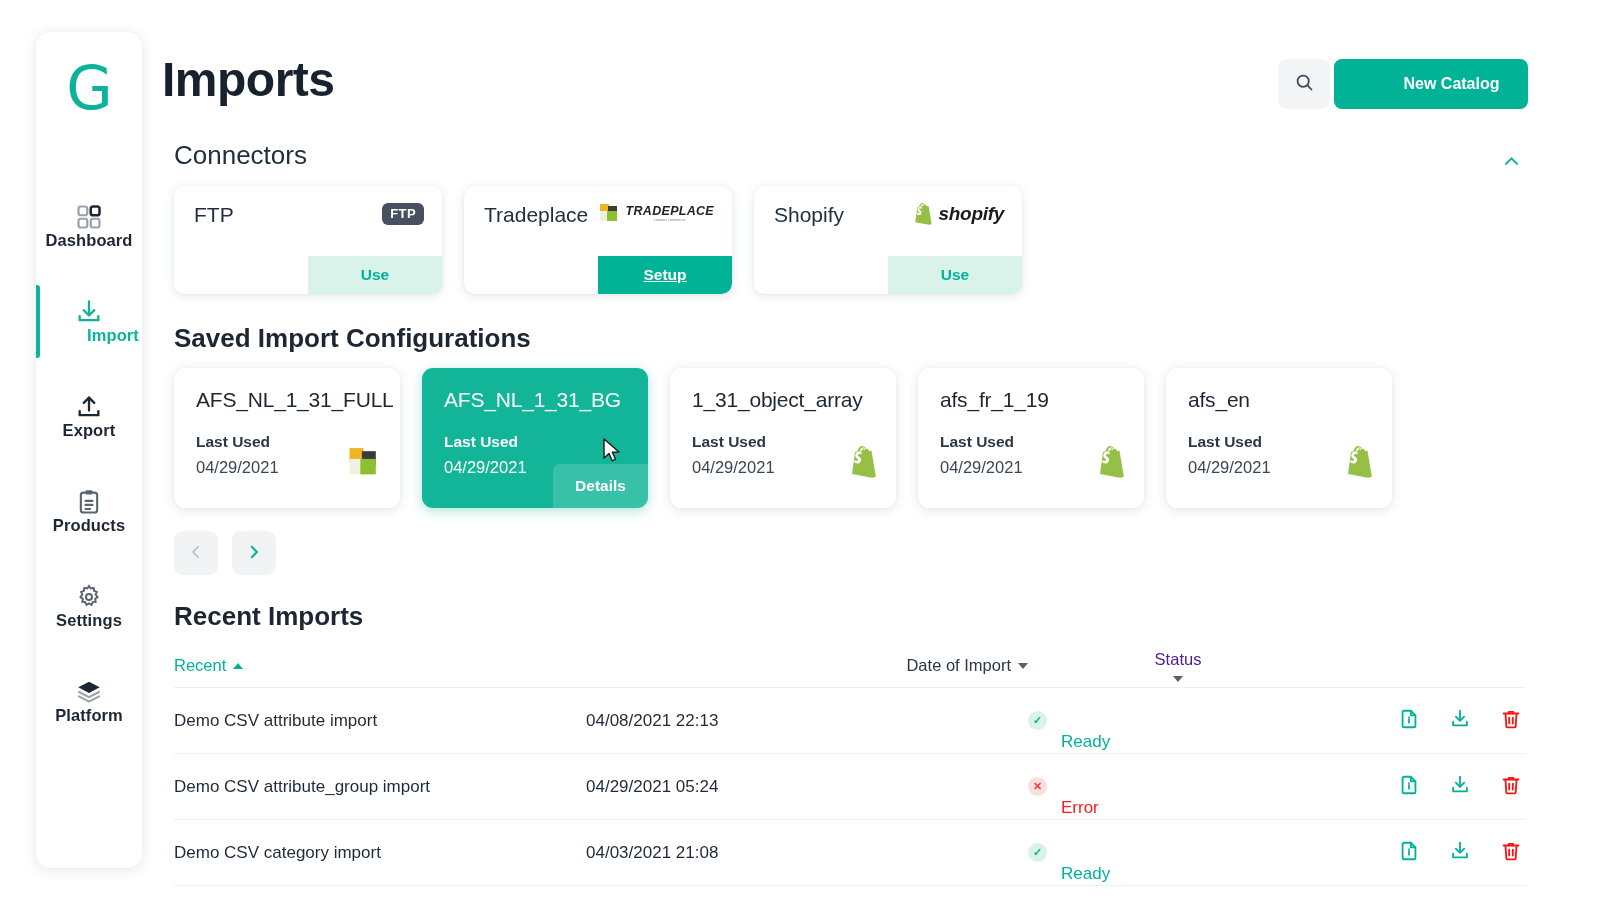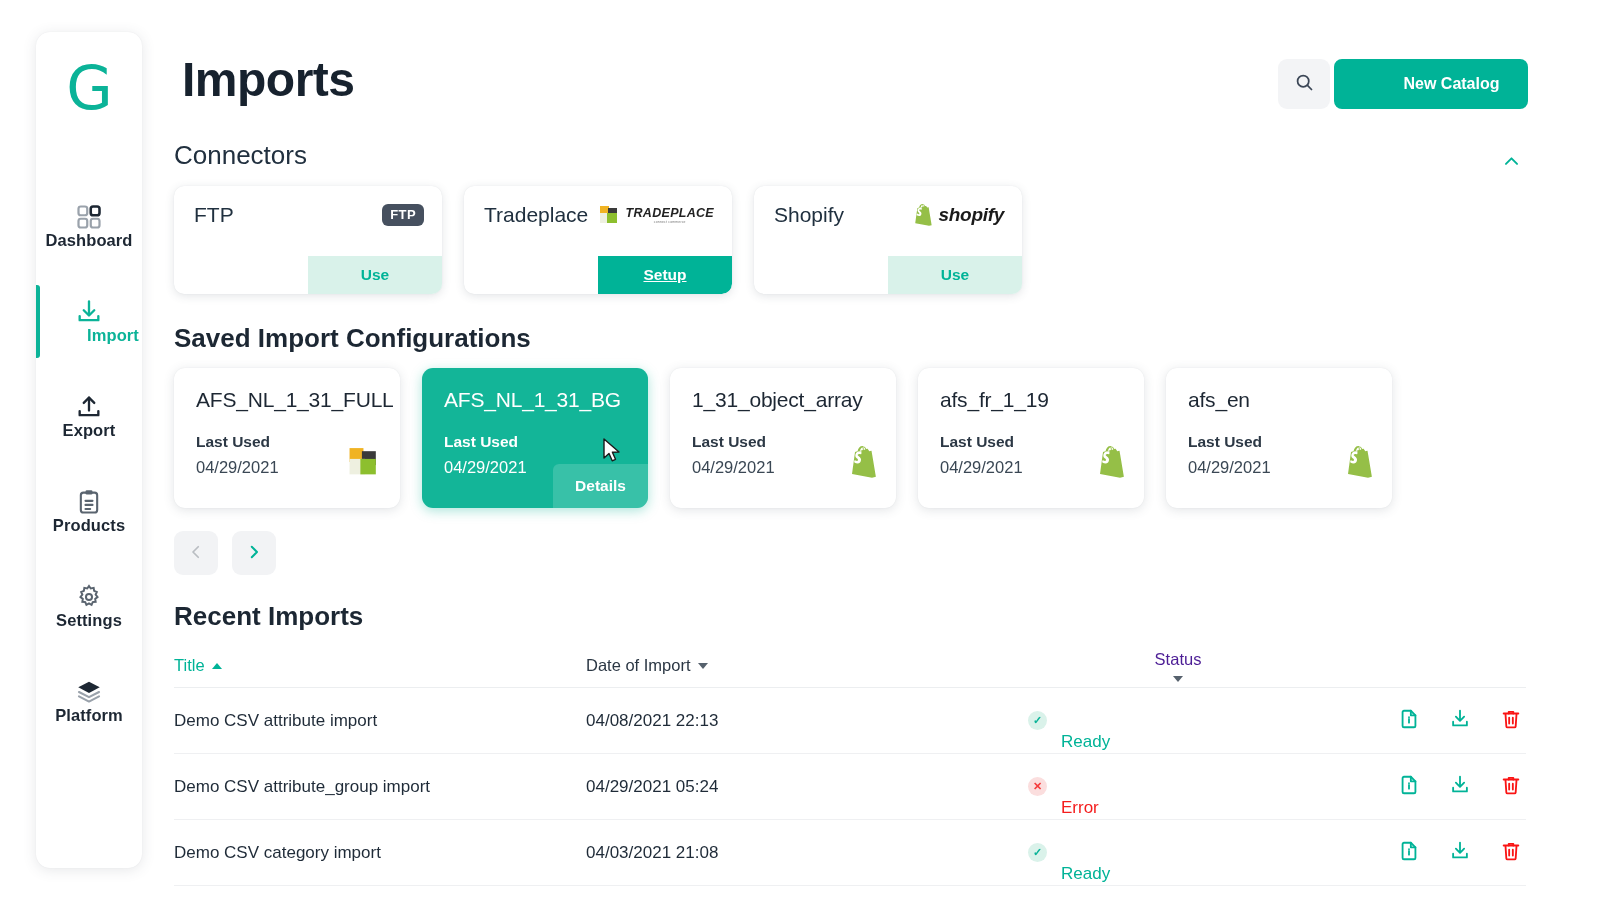--- a/index.html
+++ b/index.html
@@ -38,21 +38,21 @@
   }
   .nav-item.active .nav-label { color: #0bb398; margin-left: 48px; }
   .nav-item.active::before {
     content: ""; position: absolute; left: 0; top: 0;
     width: 4px; height: 100%; background: #0bb398; border-radius: 0 3px 3px 0;
   }
   .nav-icon { width: 28px; height: 28px; display:block; }
 
   
   #page-title {
-    position: absolute; left: 182px; top: 52px;
+    position: absolute; left: 162px; top: 52px;
     font-size: 48px; font-weight: 700; color: #17222e; letter-spacing: -.5px;
   }
   #search-btn {
     position: absolute; right: 270px; top: 59px;
     width: 52px; height: 50px; border-radius: 9px;
     background: #f3f4f6; border: none; cursor: pointer;
     display: flex; align-items: center; justify-content: center;
   }
   #new-catalog-btn {
     position: absolute; right: 72px; top: 59px;
@@ -79,21 +79,21 @@
 
   
   #connectors-row { position: absolute; left: 174px; top: 186px; display: flex; gap: 22px; }
   .connector-card {
     position: relative; width: 268px; height: 108px;
     background: #fff; border-radius: 10px;
     box-shadow: 0 2px 10px rgba(60,72,88,.14), 0 0 1px rgba(60,72,88,.12);
     overflow: hidden; cursor: pointer;
   }
   .connector-top {
-    display: flex; align-items: center; justify-content: space-between;
+    display: flex; align-items: flex-start; justify-content: space-between;
     padding: 17px 18px 0 20px;
   }
   .connector-name { font-size: 21px; font-weight: 400; color: #20303f; }
   .connector-action {
     position: absolute; right: 0; bottom: 0;
     width: 134px; height: 38px;
     display: flex; align-items: center; justify-content: center;
     font-size: 15.5px; font-weight: 700; border: none; cursor: pointer;
     font-family: "Liberation Sans", sans-serif;
   }
@@ -154,21 +154,21 @@
   }
 
   
   #recent-table { position: absolute; left: 174px; top: 644px; width: 1352px; }
   #table-head {
     display: flex; align-items: center; height: 44px;
     border-bottom: 1px solid #eceef0;
   }
   .th { font-size: 16.5px; font-weight: 400; display: flex; align-items: center; gap: 7px; cursor: pointer; }
   .th-title  { width: 412px; color: #00b397; }
-  .th-date   { width: 442px; color: #2b3744; }
+  .th-date   { width: 442px; color: #2b3744; justify-content: flex-end; }
   .th-status { width: 300px; color: #4c1d95; flex-direction: column; }
   .caret-up   { width:0;height:0;border-left:5px solid transparent;border-right:5px solid transparent;border-bottom:6px solid #00b397; }
   .caret-down { width:0;height:0;border-left:5px solid transparent;border-right:5px solid transparent;border-top:6px solid #56616d; }
 
   .tr { display: flex; align-items: center; height: 66px; border-bottom: 1px solid #eff0f2; }
   .td { font-size: 17px; color: #1f2b38; }
   .td-title  { width: 412px; }
   .td-date   { width: 442px; }
   .td-status { width: 300px; display: flex; align-items: center; gap: 14px; }
   .status-dot {
@@ -407,21 +407,21 @@
       </span>
     </button>
   </div>
 
   <h2 id="recent-heading" class="section-heading">Recent Imports</h2>
 
   <div id="recent-table">
 
     <div id="table-head">
       <div class="th th-title">
-        <span>Title</span>
+        <span>Recent</span>
         <span class="caret-up"></span>
       </div>
       <div class="th th-date">
         <span>Date of Import</span>
         <span class="caret-down"></span>
       </div>
       <div class="th th-status">
         <span>Status</span>
         <span class="caret-down"></span>
       </div>

